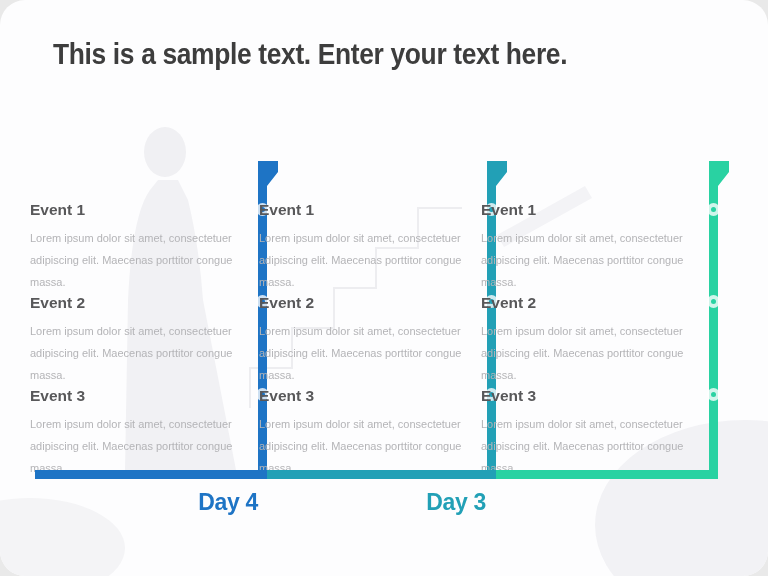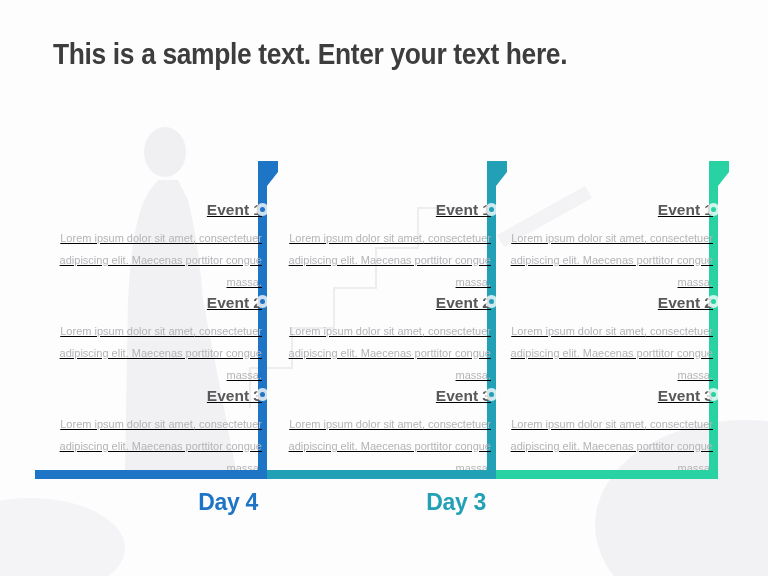--- a/index.html
+++ b/index.html
@@ -1,19 +1,20 @@
 <!DOCTYPE html>
 <html><head>
 <meta charset="utf-8">
 <style>
   html,body { margin:0; padding:0; background:#e9e9e9; }
   .slide {
     position:relative; width:768px; height:576px; margin:0 auto;
     background:#fdfdfe; overflow:hidden;
     font-family:"Liberation Sans", sans-serif;
+    border-radius:25px;
   }
   .bg-svg { position:absolute; left:0; top:0; z-index:0; }
 
   .slide-title {
     position:absolute; left:53px; top:37px; z-index:2;
     font-size:30px; font-weight:bold; color:#3d3d3d;
     letter-spacing:-0.4px; white-space:nowrap;
     transform:scaleX(0.88); transform-origin:left top;
   }
 
@@ -22,21 +23,21 @@
     position:absolute; left:228px; top:0; width:20px; height:100%;
     clip-path:polygon(0 0, 100% 0, 100% 11px, 9px 25px, 9px 100%, 0 100%);
   }
   .marker {
     position:absolute; left:226px; width:13px; height:13px;
     border-radius:50%; background:rgba(255,255,255,0.78); z-index:2;
   }
   .marker .dot {
     position:absolute; left:4px; top:4px; width:5px; height:5px; border-radius:50%;
   }
-  .event { position:absolute; left:16px; width:216px; text-align:right;text-decoration:underline; }
+  .event { position:absolute; left:0; width:216px; text-align:left; }
   .event-heading { font-size:15.5px; font-weight:bold; color:#58585a; line-height:18px; }
   .event-body { margin-top:8px; font-size:11px; line-height:22px; color:#b4b4b7; }
   .ev1 { top:40px; } .ev2 { top:133px; } .ev3 { top:226px; }
   .mk1 { top:42px; } .mk2 { top:134px; } .mk3 { top:227px; }
 
   .axis-seg { position:absolute; top:470px; height:9px; z-index:1; }
   .day-label {
     position:absolute; top:489px; width:150px; z-index:1;
     text-align:right; font-size:23px; font-weight:bold; letter-spacing:-0.3px;
     white-space:nowrap;

